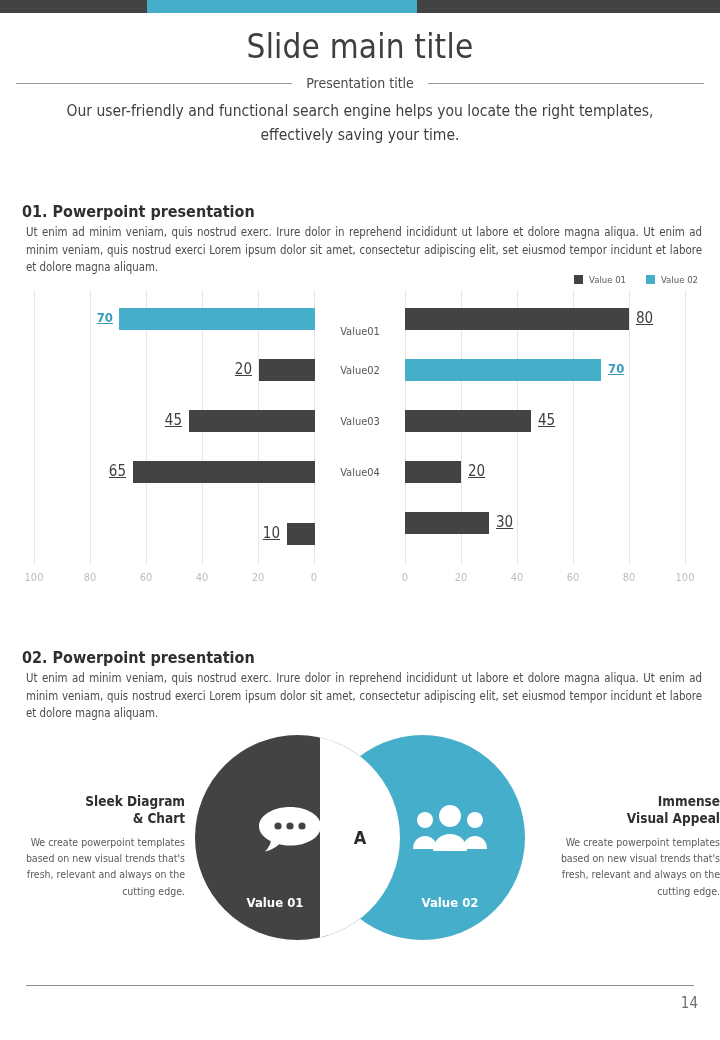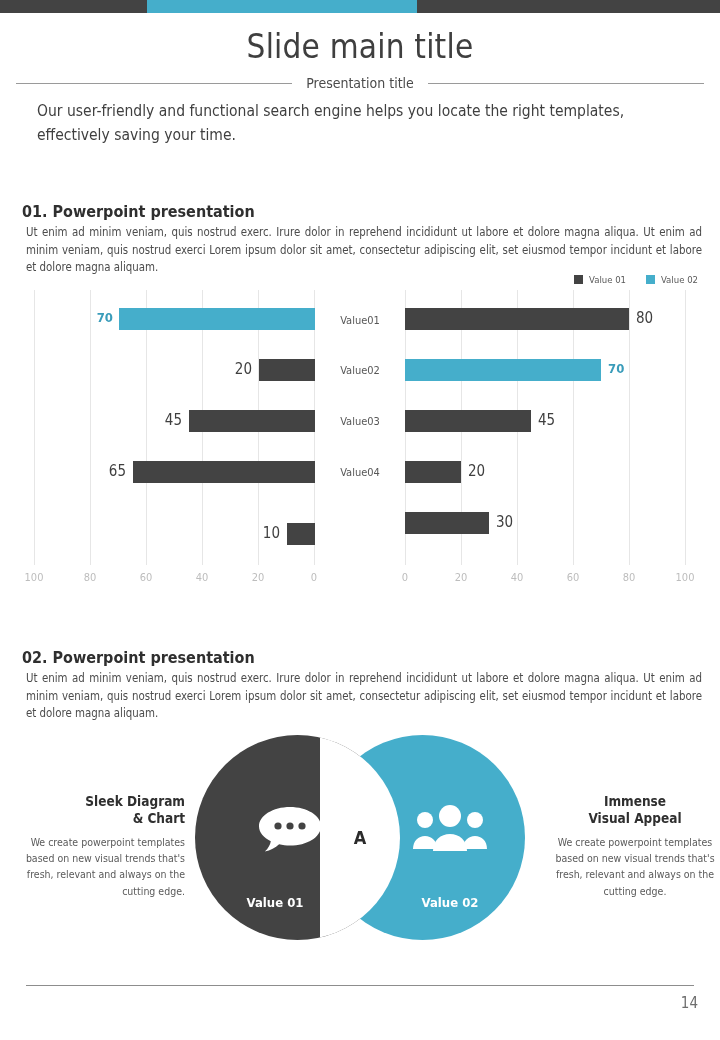--- a/index.html
+++ b/index.html
@@ -22,21 +22,21 @@
     text-align:center;font-size:33px;font-weight:400;letter-spacing:.2px;
     color:#3f3f3f;margin-top:16px;line-height:1.1;
   }
   .sub-row{
     display:flex;align-items:center;justify-content:center;gap:14px;
     margin-top:10px;padding:0 16px;
   }
   .sub-row .rule{flex:1;height:1px;background:#9a9a9a;}
   .sub-title{font-size:14px;color:#4a4a4a;white-space:nowrap;}
   .lead{
-    text-align:left;font-size:15.5px;line-height:1.5;color:#3f3f3f;
+    text-align:center;font-size:15.5px;line-height:1.5;color:#3f3f3f;
     margin:9px auto 0;width:646px;
   }
 
   
   .section-title{
     position:absolute;left:22px;font-size:16px;font-weight:700;color:#2f2f2f;
   }
   .section-body{
     position:absolute;left:26px;width:676px;font-size:11.4px;line-height:1.55;
     color:#4c4c4c;text-align:justify;
@@ -53,21 +53,21 @@
   .panel-left{left:34px;width:281px;}
   .panel-right{left:405px;width:281px;}
   .grid-line{position:absolute;top:0;width:1px;height:275px;background:#e6e6e6;}
   .row{position:absolute;height:51px;left:0;right:0;}
   .bar{position:absolute;height:22px;top:14px;}
   .bar.dark{background:#434343;}
   .bar.cyan{background:#45aecb;}
   .bar-left{right:0;}
   .bar-right{left:0;}
   .bar-val{
-    position:absolute;top:12px;font-size:15px;color:#3f3f3f;line-height:24px;
+    position:absolute;top:12px;font-size:15px;color:#3f3f3f;line-height:24px;text-decoration:underline;
   }
   .bar-val.hl{color:#3a9cba;font-weight:700;font-size:13px;}
   .val-left{right:0;}
   .val-right{left:0;}
   .cat-labels{position:absolute;left:315px;top:0;width:90px;height:275px;}
   .cat{position:absolute;width:90px;text-align:center;font-size:11px;color:#575757;height:51px;line-height:51px;}
   .axis{position:absolute;top:281px;height:14px;font-size:11px;color:#bdbdbd;}
   .axis span{position:absolute;transform:translateX(-50%);}
 
   
@@ -92,21 +92,21 @@
   .icon-people{left:405px;}
   .venn-label{
     position:absolute;top:160px;width:140px;text-align:center;
     font-size:13px;font-weight:700;color:#ffffff;
   }
   .label-01{left:205px;}
   .label-02{left:380px;}
 
   .side-block{position:absolute;top:58px;width:170px;}
   .side-left{left:15px;text-align:right;}
-  .side-right{left:550px;text-align:center;}
+  .side-right{left:550px;text-align:right;}
   .side-head{font-size:13.5px;font-weight:700;color:#2f2f2f;line-height:1.25;}
   .side-text{margin-top:7px;font-size:10.5px;line-height:1.55;color:#5a5a5a;}
 
   
   .footer-rule{position:absolute;left:26px;top:985px;width:668px;height:1px;background:#8d8d8d;}
   .page-num{position:absolute;right:22px;top:994px;font-size:15px;color:#6e6e6e;}
 </style>
 </head>
 <body>
 
@@ -168,21 +168,21 @@
         <div class="bar dark bar-left" style="width:182px;"></div>
         <div class="bar-val val-left" style="right:189px;">65</div>
       </div>
       <div class="row" style="top:219px;">
         <div class="bar dark bar-left" style="width:28px;"></div>
         <div class="bar-val val-left" style="right:35px;">10</div>
       </div>
     </div>
 
     <div class="cat-labels">
-      <div class="cat" style="top:5px;">Value01</div>
+      <div class="cat" style="top:16px;">Value01</div>
       <div class="cat" style="top:55px;">Value02</div>
       <div class="cat" style="top:106px;">Value03</div>
       <div class="cat" style="top:157px;">Value04</div>
     </div>
 
     <div class="panel panel-right">
       <div class="grid-line" style="left:0px;"></div>
       <div class="grid-line" style="left:56px;"></div>
       <div class="grid-line" style="left:112px;"></div>
       <div class="grid-line" style="left:168px;"></div>

